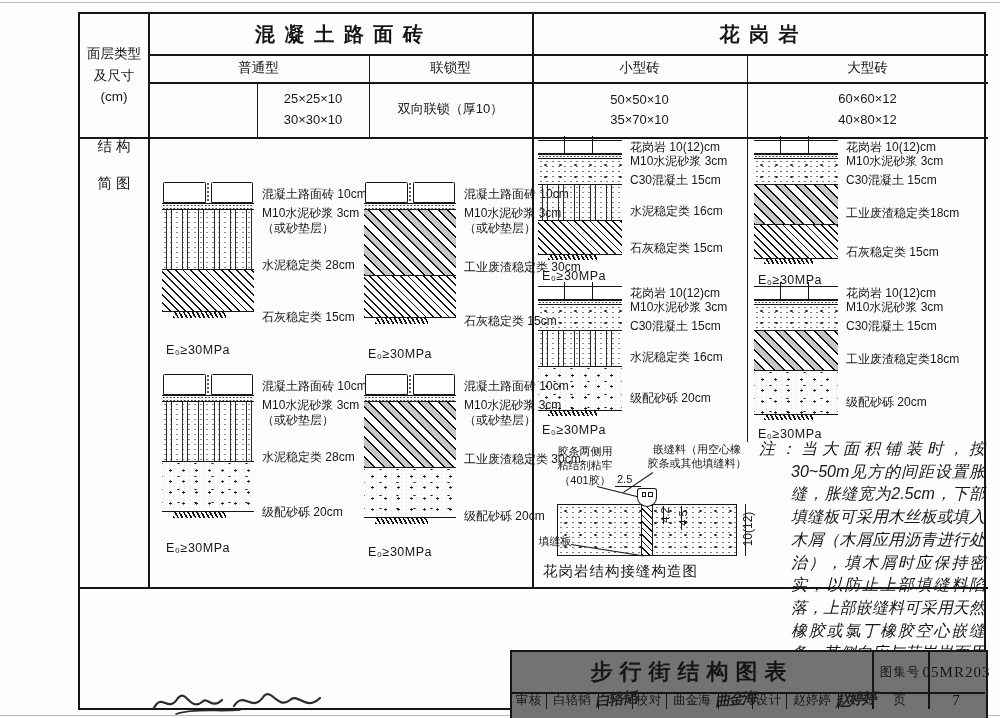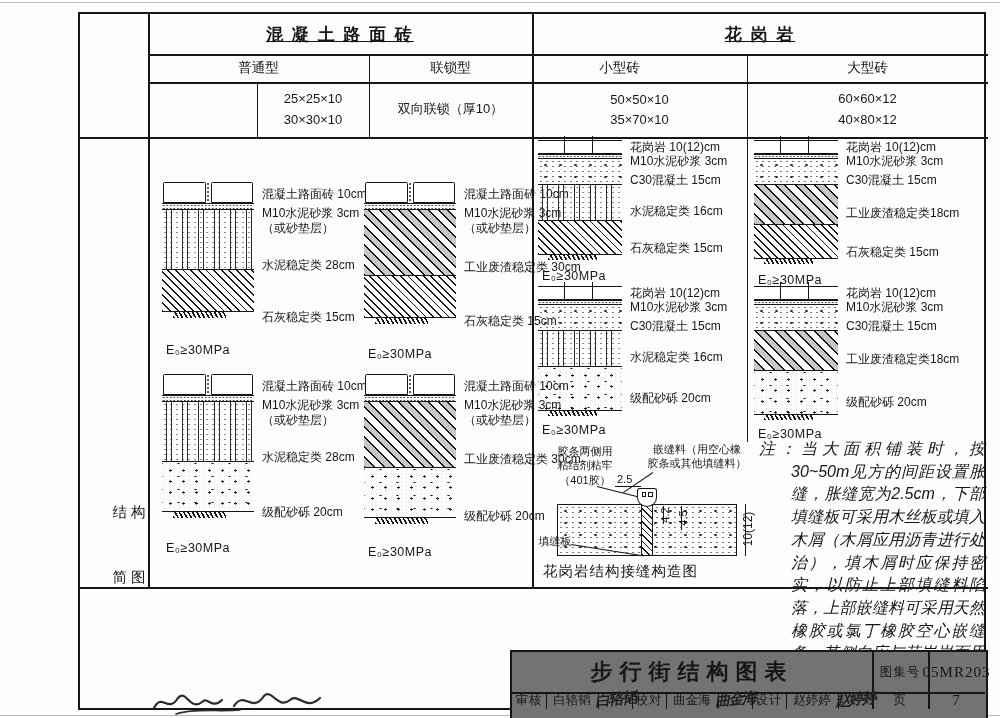--- a/index.html
+++ b/index.html
@@ -3,25 +3,25 @@
 <meta charset="utf-8">
 <style>
   * { margin:0; padding:0; box-sizing:border-box; }
   html,body { width:1000px; height:718px; background:#fff; }
   body { font-family:"Liberation Sans","DejaVu Sans",sans-serif; color:#161616; }
   .page { position:relative; width:1000px; height:718px; background:#fdfdfc; overflow:hidden; }
   .page-edge { position:absolute; left:0; width:1000px; height:1px; background:#b9b9b9; }
   .frame { position:absolute; left:78px; top:12px; width:908px; height:698px; border:2.2px solid #161616; background:#fdfdfc; }
   .vline,.hline { position:absolute; background:#161616; }
   .cell { position:absolute; display:flex; align-items:center; justify-content:center; text-align:center; }
-  .group-title { font-size:17px; letter-spacing:2px; font-weight:bold;text-decoration:underline; }
+  .group-title { font-size:20px; letter-spacing:2px; font-weight:bold; }
   .sub-label { font-size:13.5px;text-align:right; }
   .size-lines { font-size:13px; line-height:1.55; }
   .corner { flex-direction:column; font-size:13.5px; line-height:1.6; }
-  .struct-label { position:absolute; left:0; top:123px; width:68px; height:450px; display:flex; flex-direction:column; align-items:center; justify-content:flex-end; gap:46px; font-size:14.5px;margin-left:15px; }
+  .struct-label { position:absolute; left:0; top:123px; width:68px; height:450px; display:flex; flex-direction:column; align-items:center; justify-content:flex-start; gap:18px; font-size:14.5px; }
 
   
   .diagram { position:absolute; }
   .drow { display:flex; align-items:flex-start; }
   .dg { display:flex; flex-direction:column; flex:none; }
   .layer { position:relative; width:100%; }
   .p-pavers { display:flex; gap:5px; padding:0 1px;
     background:radial-gradient(#555 .7px,transparent .85px); background-size:4px 4px; }
   .paver { flex:1; background:#fff; border:1.3px solid #161616; border-radius:1.5px 1.5px 0 0; }
   .p-slab { background:#fff; border-top:1.6px solid #161616; border-bottom:1.1px solid #161616; }
@@ -105,25 +105,30 @@
     <div class="hline" style="left:68px;top:40px;width:840px;height:1.5px"></div>
     <div class="hline" style="left:68px;top:68px;width:840px;height:1.5px"></div>
     <div class="hline" style="left:0;top:123px;width:908px;height:1.8px"></div>
     <div class="hline" style="left:0;top:573px;width:908px;height:1.8px"></div>
     <div class="vline" style="left:68px;top:0;width:1.8px;height:573px"></div>
     <div class="vline" style="left:177px;top:68px;width:1.4px;height:55px"></div>
     <div class="vline" style="left:289px;top:40px;width:1.4px;height:83px"></div>
     <div class="vline" style="left:452px;top:0;width:1.8px;height:573px"></div>
     <div class="vline" style="left:667px;top:40px;width:1.4px;height:388px"></div>
 
+    <div class="cell corner" style="left:0;top:0;width:68px;height:123px">
+      <span>面层类型</span>
+      <span>及尺寸</span>
+      <span>(cm)</span>
+    </div>
     <div class="cell group-title" style="left:68px;top:0;width:384px;height:40px">混 凝 土 路 面 砖</div>
     <div class="cell group-title" style="left:452px;top:0;width:456px;height:40px">花 岗 岩</div>
     <div class="cell sub-label" style="left:68px;top:40px;width:221px;height:28px">普通型</div>
     <div class="cell sub-label" style="left:289px;top:40px;width:163px;height:28px">联锁型</div>
-    <div class="cell sub-label" style="left:432px;top:40px;width:215px;height:28px">小型砖</div>
+    <div class="cell sub-label" style="left:452px;top:40px;width:215px;height:28px">小型砖</div>
     <div class="cell sub-label" style="left:667px;top:40px;width:241px;height:28px">大型砖</div>
     <div class="cell size-lines" style="left:177px;top:68px;width:112px;height:55px;white-space:pre-line">25×25×10
 30×30×10</div>
     <div class="cell size-lines" style="left:289px;top:68px;width:163px;height:55px">双向联锁（厚10）</div>
     <div class="cell size-lines" style="left:452px;top:68px;width:215px;height:56px;white-space:pre-line">50×50×10
 35×70×10</div>
     <div class="cell size-lines" style="left:667px;top:68px;width:241px;height:55px;white-space:pre-line">60×60×12
 40×80×12</div>
 
     <div class="struct-label">

